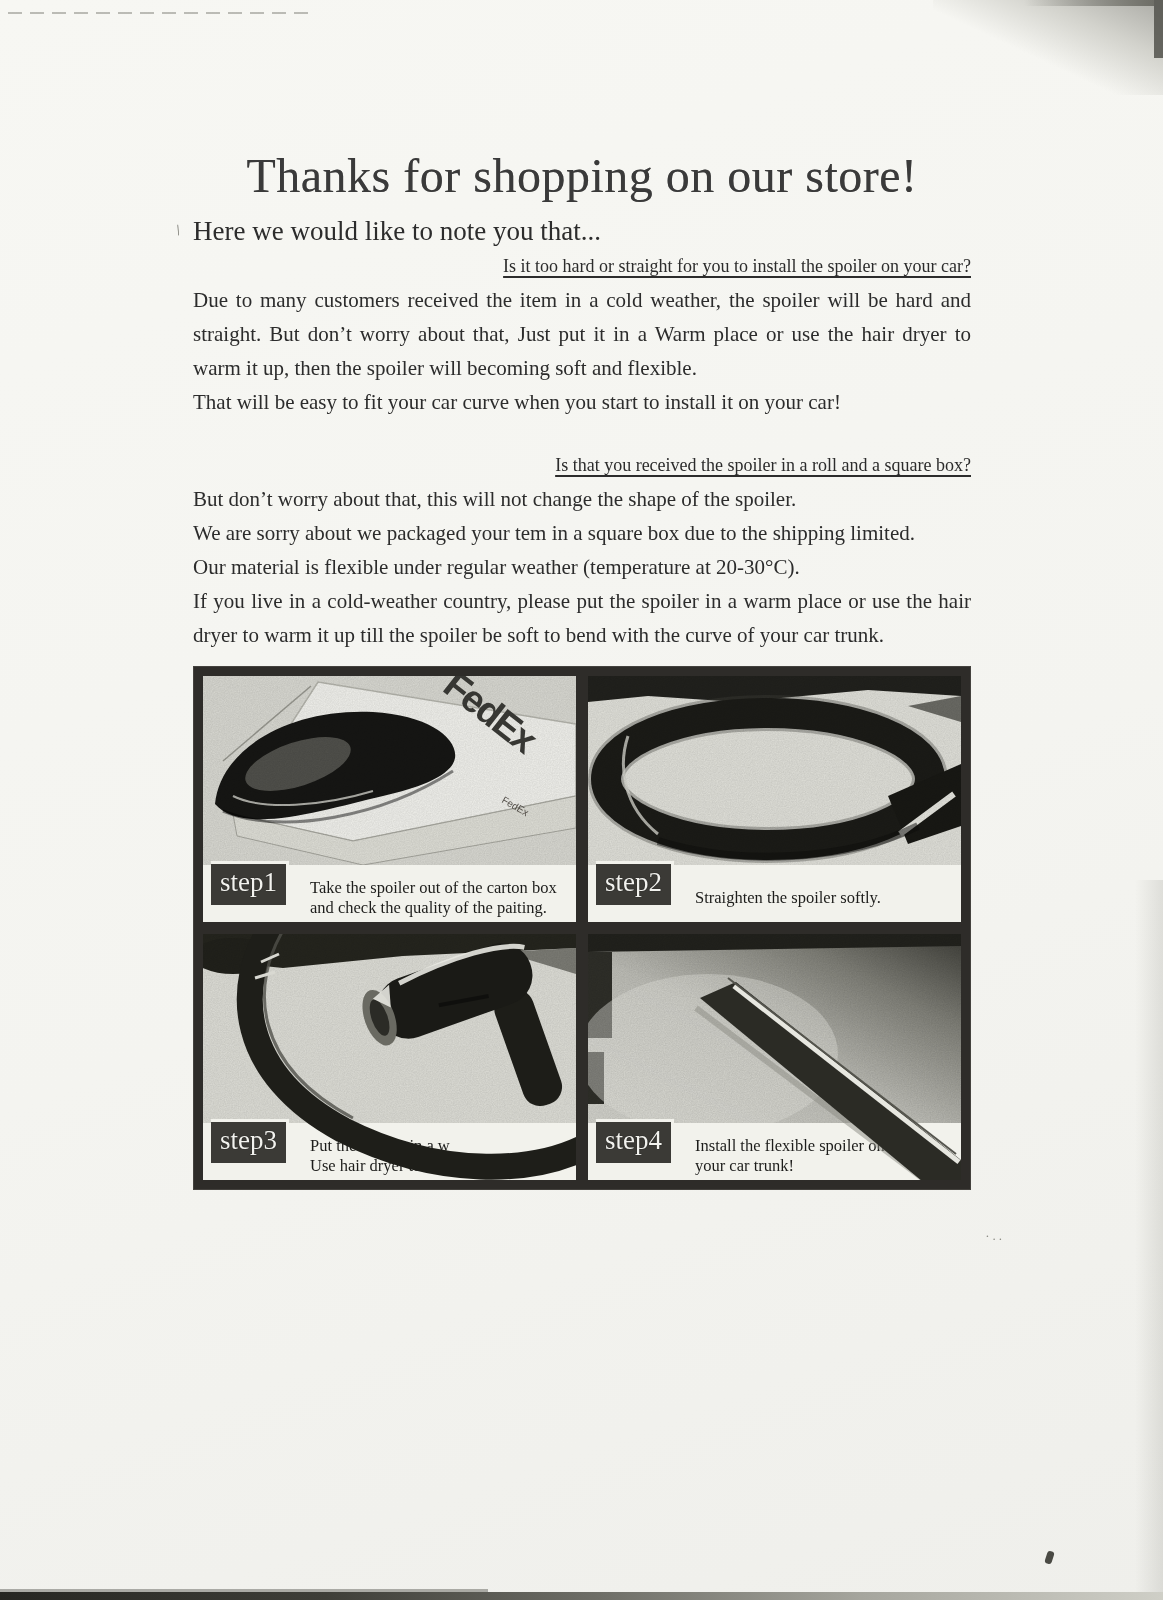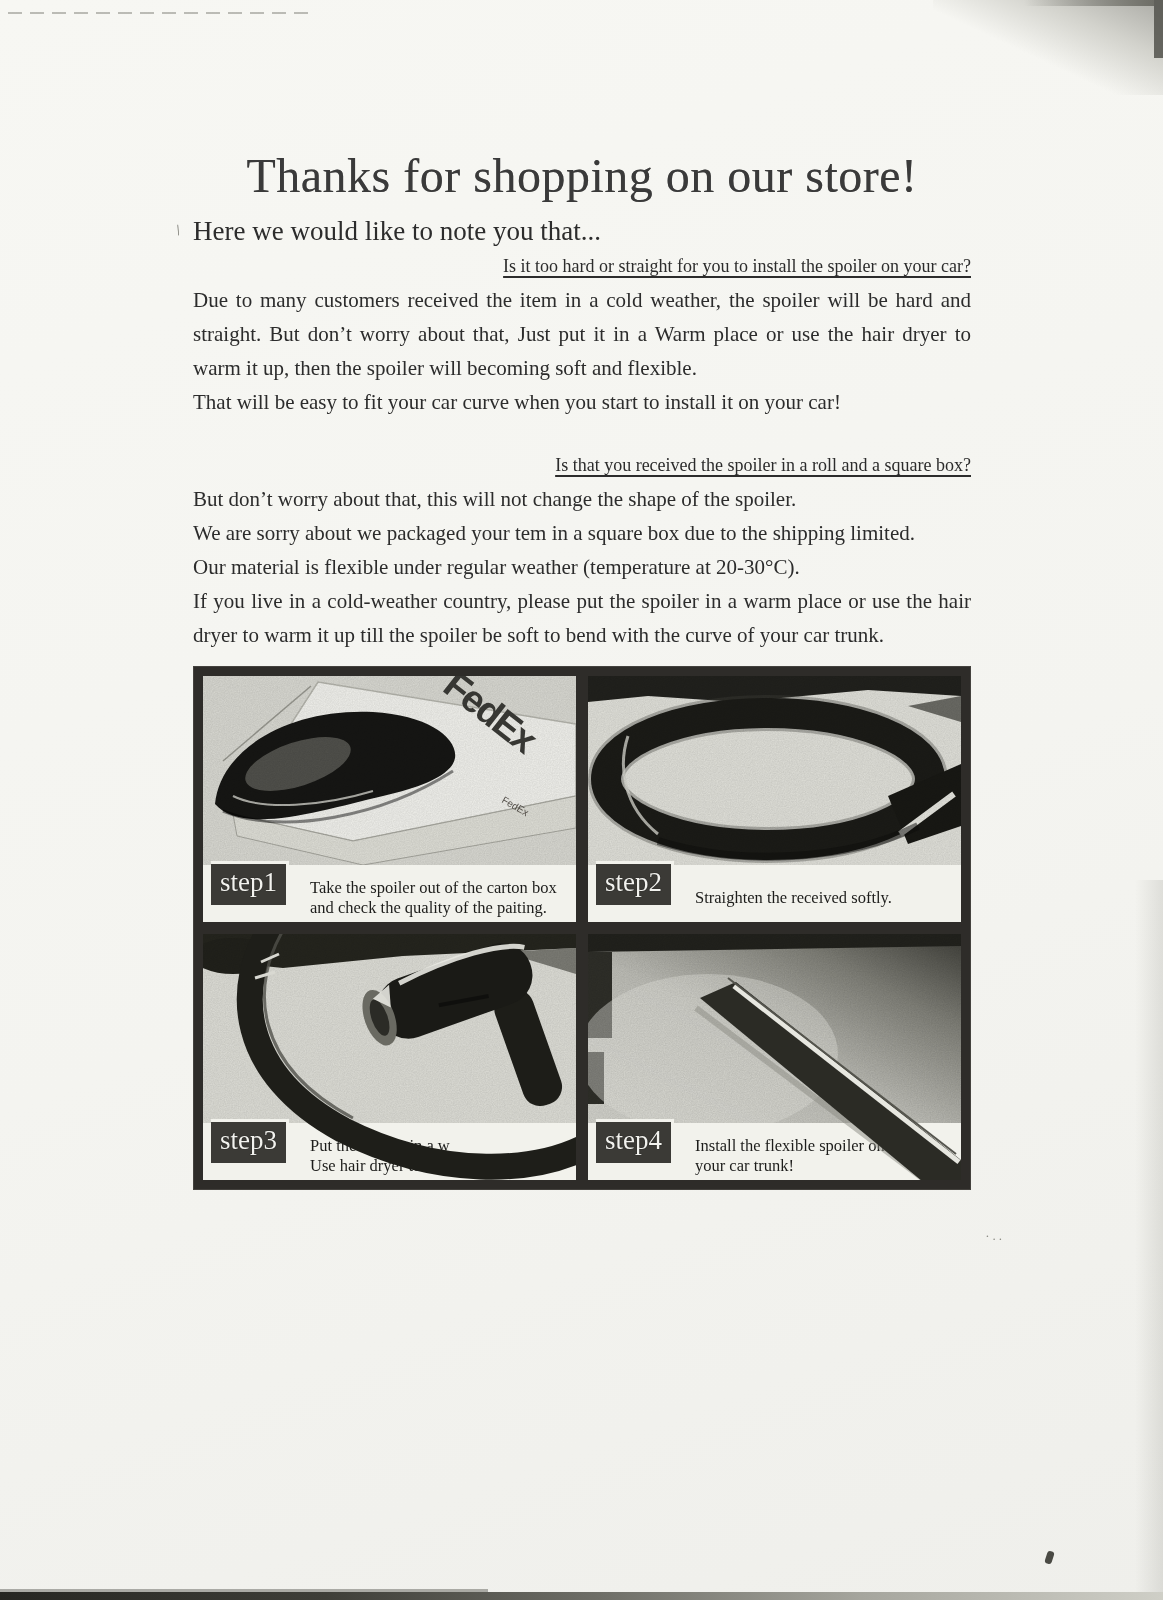--- a/index.html
+++ b/index.html
@@ -131,21 +131,21 @@
           <ellipse cx="180" cy="103" rx="162" ry="66" fill="none" stroke="#1c1c18" stroke-width="30"></ellipse>
           <path d="M 40,60 C 30,90 35,130 70,158" stroke="#d8d8d1" stroke-width="3" fill="none" opacity=".8"></path>
           <polygon points="300,120 373,88 373,150 320,168" fill="#191915"></polygon>
           <line x1="312" y1="158" x2="366" y2="118" stroke="#e9e9e2" stroke-width="6"></line>
           <path d="M 70,165 C 150,190 260,185 330,150" stroke="#0e0e0c" stroke-width="8" fill="none" opacity=".5"></path>
           <rect width="373" height="189" filter="url(#grain)" opacity=".28"></rect>
         </svg>
       </div>
       <div class="caption">
         <span class="step-label">step2</span>
-        <span class="cap-text">Straighten the received softly.</span>
+        <span class="cap-text">Straighten the spoiler softly.</span>
       </div>
     </div>
 
     <div class="cell">
       <div class="photo">
         <svg viewBox="0 0 373 189" preserveAspectRatio="none">
           <rect width="373" height="189" fill="#e1e1da"></rect>
           <polygon points="0,0 373,0 373,14 200,22 80,34 0,26" fill="#26261f"></polygon>
           <ellipse cx="30" cy="22" rx="40" ry="18" fill="#22221c"></ellipse>
           <polygon points="373,14 373,40 300,18" fill="#3c3c35" opacity=".6"></polygon>

